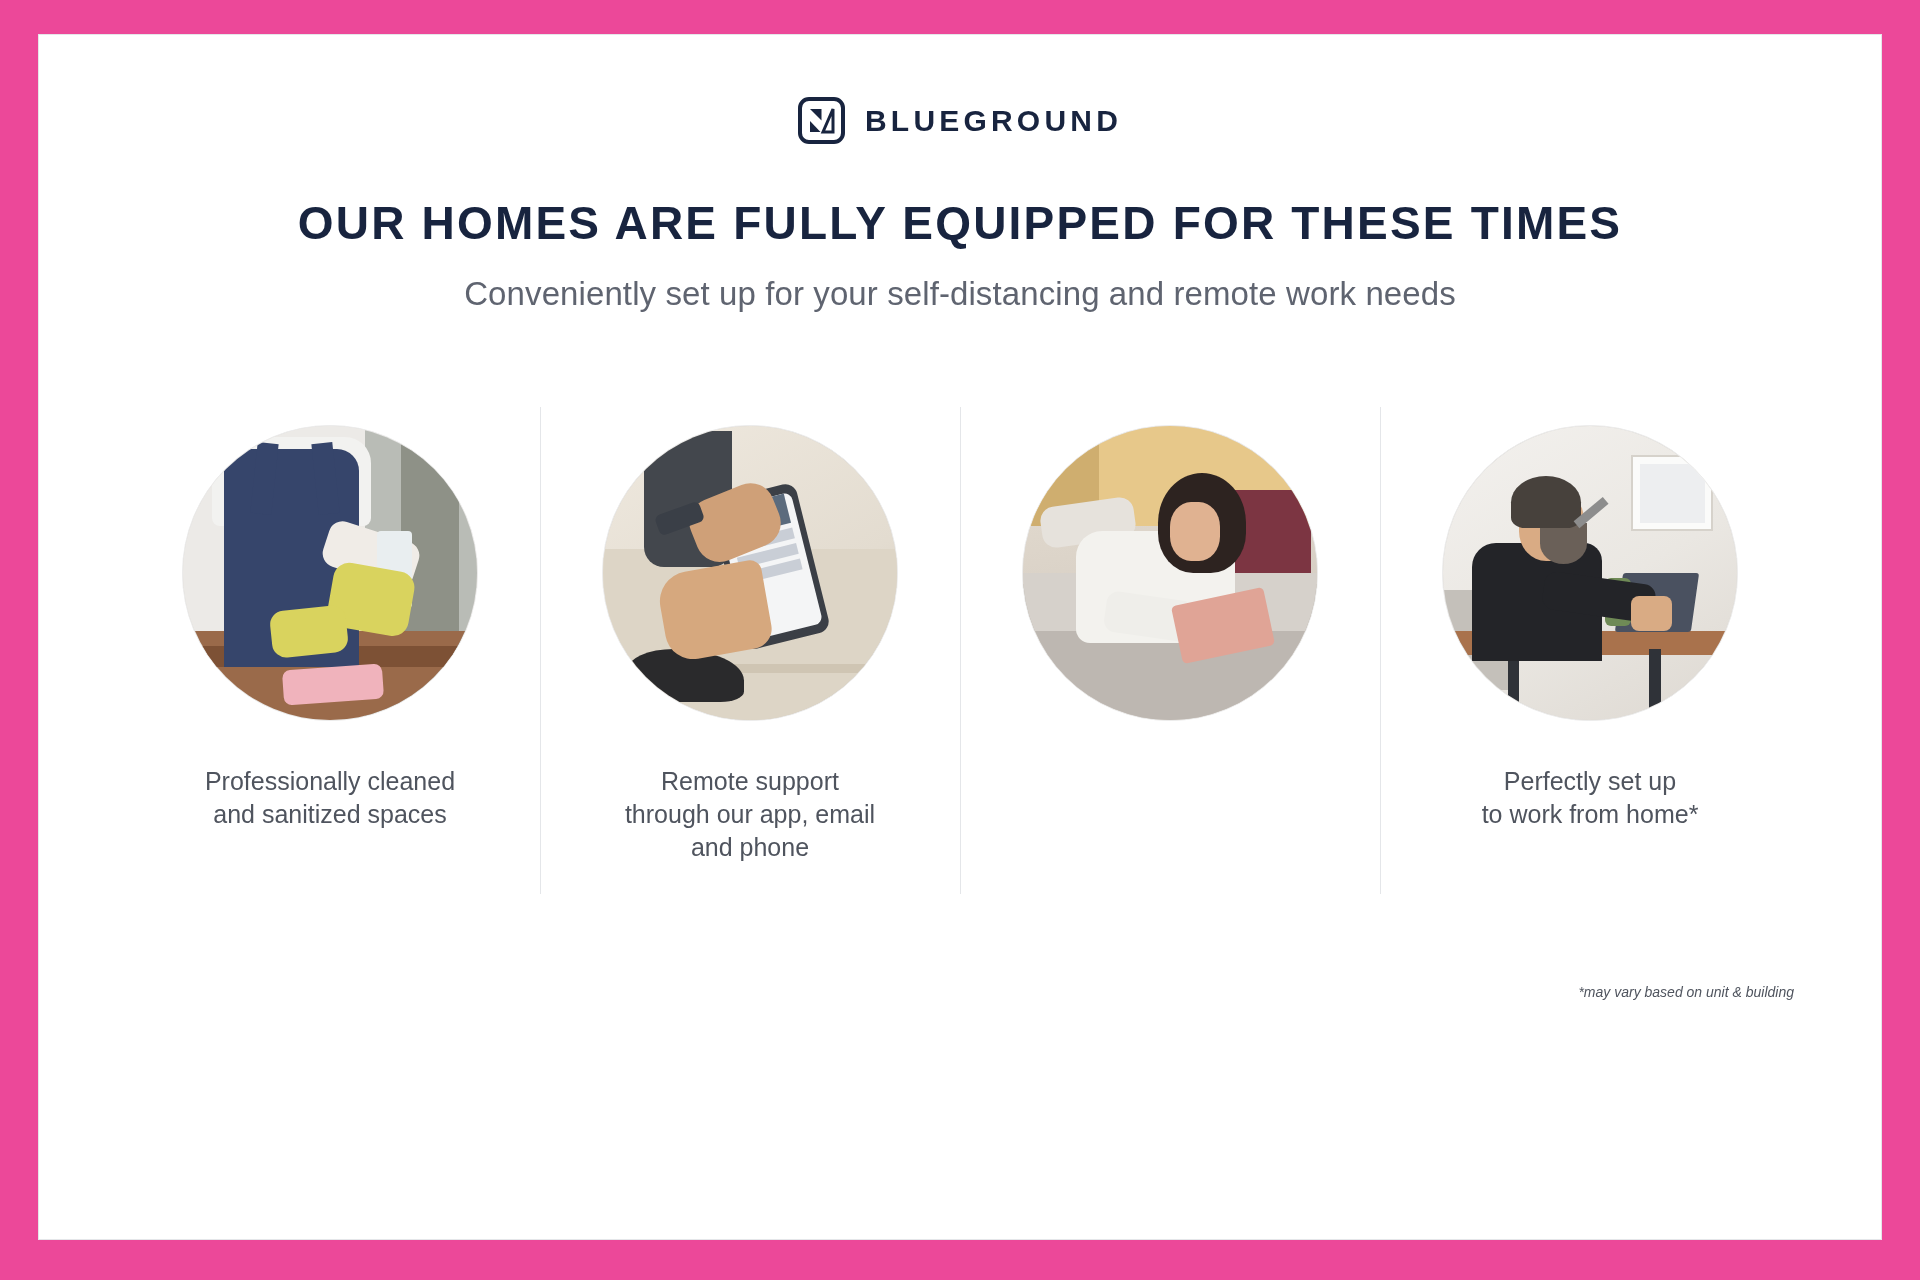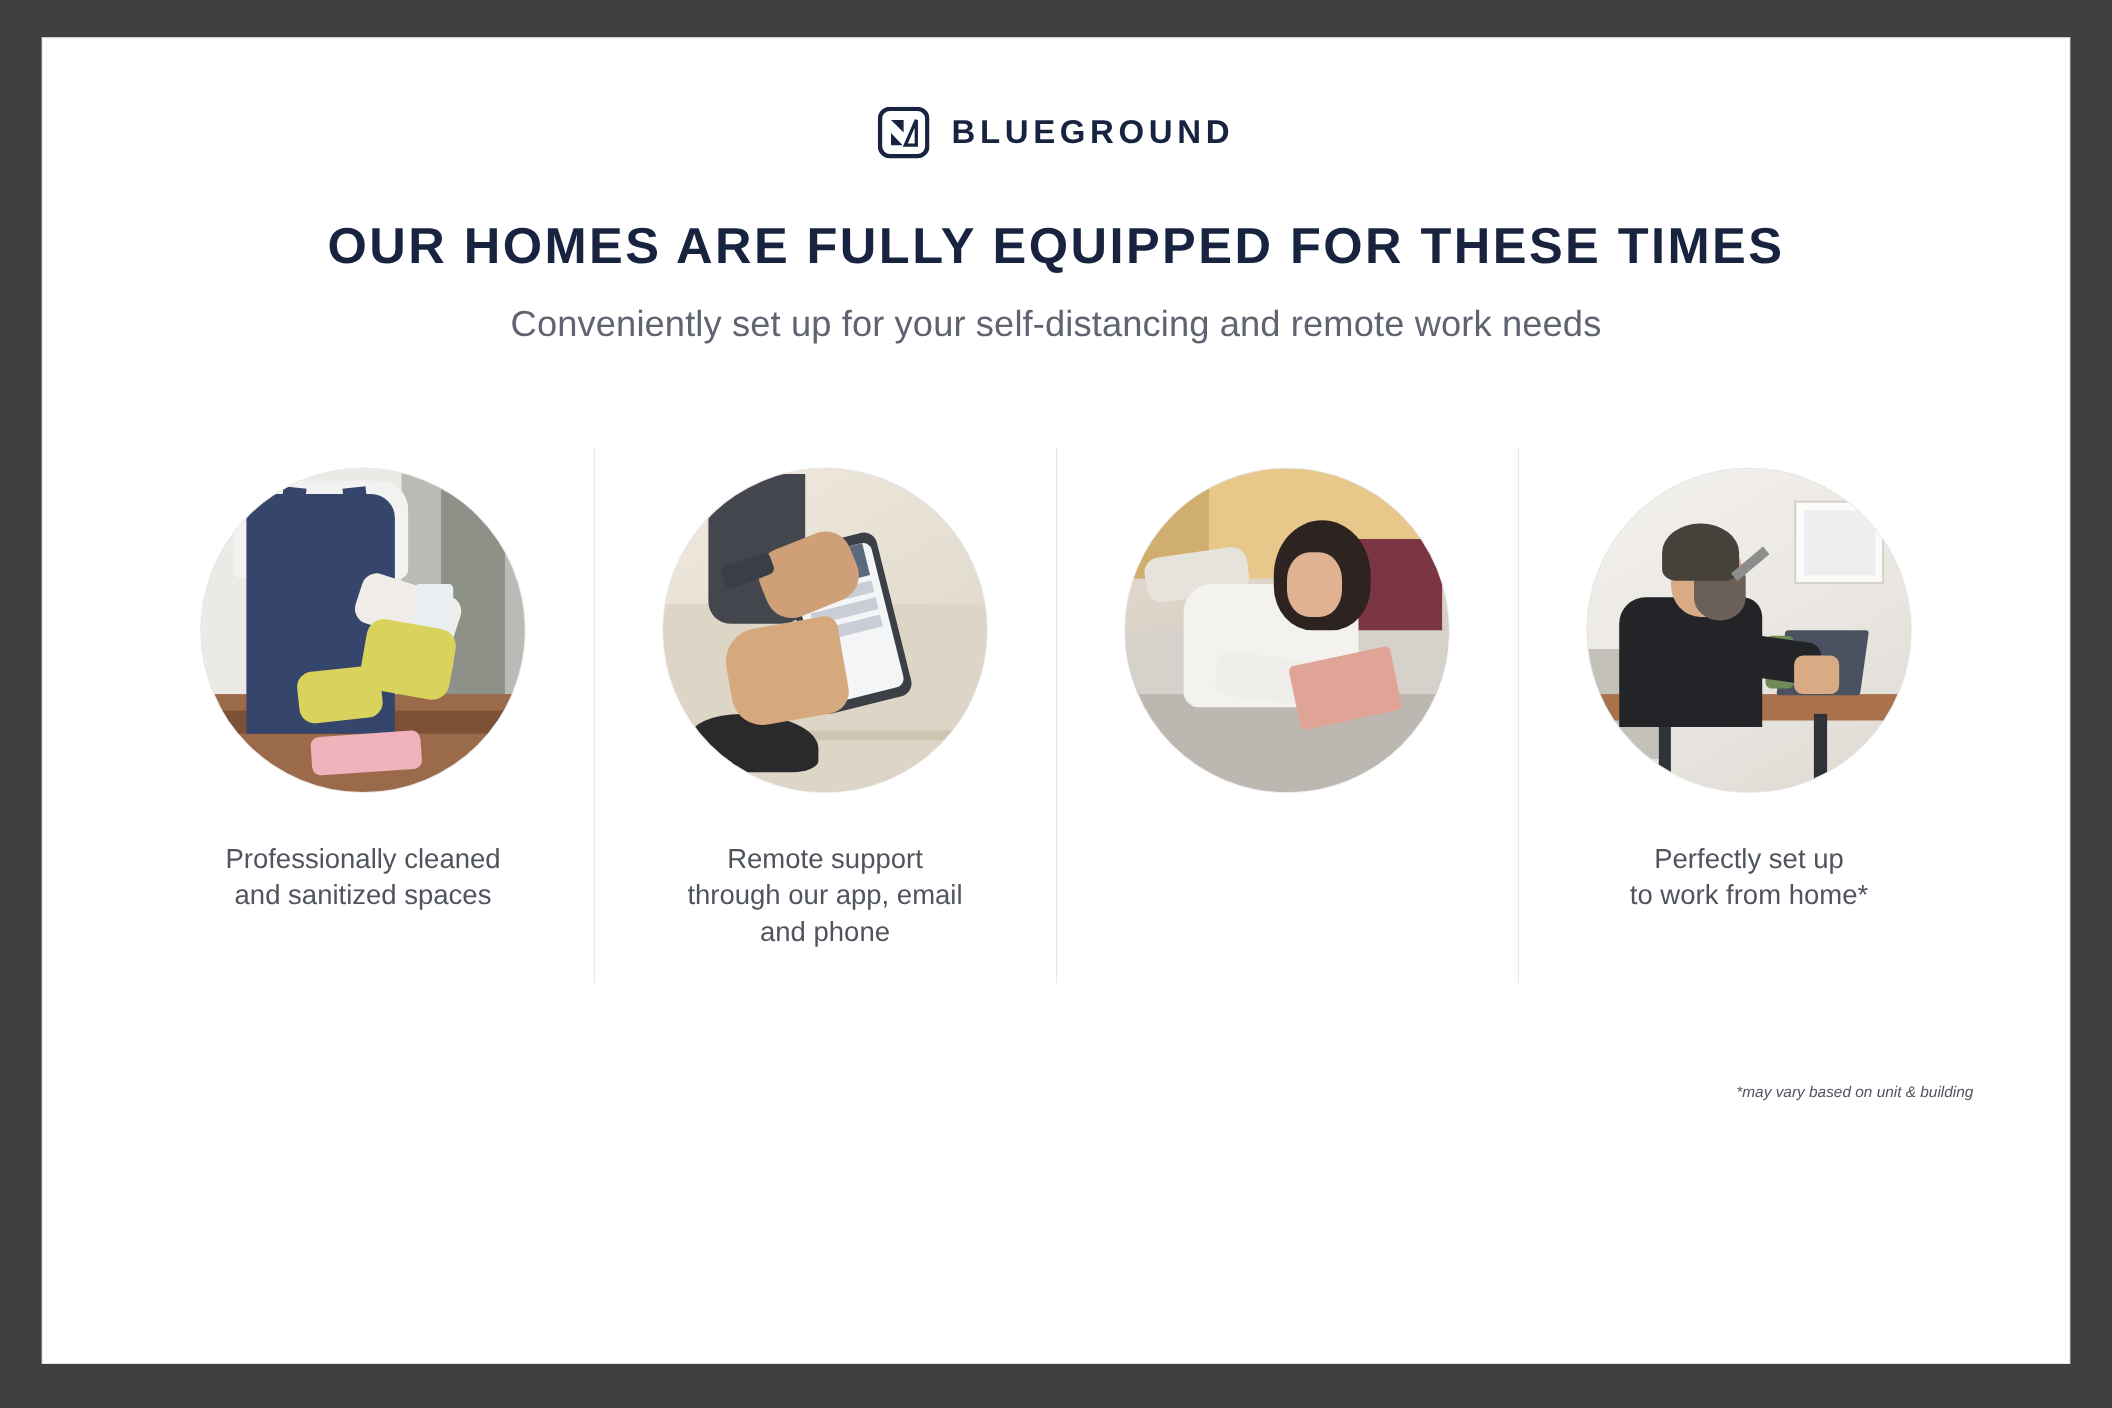--- a/index.html
+++ b/index.html
@@ -5,21 +5,21 @@
   * { box-sizing: border-box; margin: 0; padding: 0; }
   html, body {
     width: 1920px;
     height: 1280px;
     background: #ffffff;
     font-family: "Liberation Sans", sans-serif;
   }
   .page {
     width: 1920px;
     height: 1280px;
-    background: #404040;
+    background: #ec4899;
     display: flex;
     align-items: stretch;
     justify-content: center;
     padding: 34px 38px 40px 38px;
   }
   .card {
     flex: 1;
     border: 1px solid #e4e6e9;
     background: #ffffff;
     display: flex;

